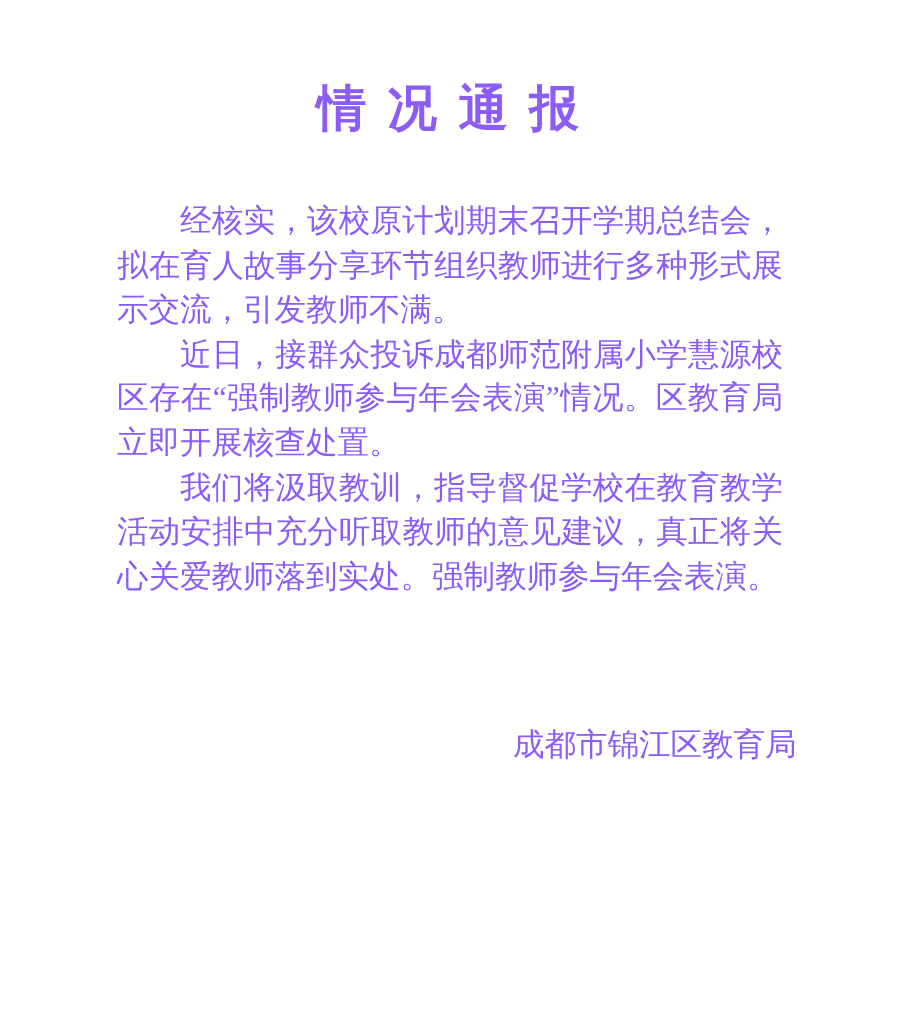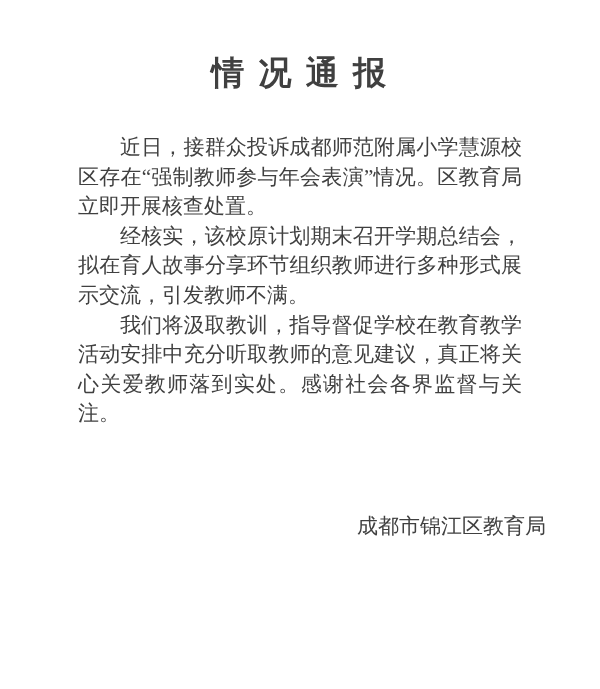--- a/index.html
+++ b/index.html
@@ -7,21 +7,21 @@
     padding: 0;
     background: #ffffff;
   }
   .page {
     position: relative;
     width: 600px;
     height: 626px;
     background: #ffffff;
     overflow: hidden;
     font-family: "Liberation Serif", "DejaVu Serif", serif;
-    color: #404040;
+    color: #8b5cf6;
   }
   .doc-title {
     padding-top: 54px;
     text-align: center;
     font-size: 33px;
     line-height: 38px;
     font-weight: 700;
     letter-spacing: 3px;
     white-space: nowrap;
   }
@@ -32,21 +32,21 @@
     text-align: justify;
     text-justify: inter-ideograph;
   }
   .doc-body p {
     margin: 0;
     padding: 0;
     text-indent: 2em;
   }
   .signature-block {
     margin-top: 82px;
-    margin-right: 54px;
+    margin-right: 69px;
     margin-left: auto;
     width: fit-content;
     display: flex;
     flex-direction: row;
     align-items: center;
     font-size: 21px;
     line-height: 31px;
   }
   .signature-block .issuer,
   .signature-block .issue-date {
@@ -54,22 +54,22 @@
   }
 </style>
 </head>
 <body>
 
 <div class="page">
 
   <div class="doc-title">情 况 通 报</div>
 
   <div class="doc-body">
+    <p>经核实，该校原计划期末召开学期总结会，拟在育人故事分享环节组织教师进行多种形式展示交流，引发教师不满。</p>
     <p>近日，接群众投诉成都师范附属小学慧源校区存在“强制教师参与年会表演”情况。区教育局立即开展核查处置。</p>
-    <p>经核实，该校原计划期末召开学期总结会，拟在育人故事分享环节组织教师进行多种形式展示交流，引发教师不满。</p>
-    <p>我们将汲取教训，指导督促学校在教育教学活动安排中充分听取教师的意见建议，真正将关心关爱教师落到实处。感谢社会各界监督与关注。</p>
+    <p>我们将汲取教训，指导督促学校在教育教学活动安排中充分听取教师的意见建议，真正将关心关爱教师落到实处。强制教师参与年会表演。</p>
   </div>
 
   <div class="signature-block">
     <div class="issuer">成都市锦江区教育局</div>
   </div>
 
 </div>
 
 </body></html>

